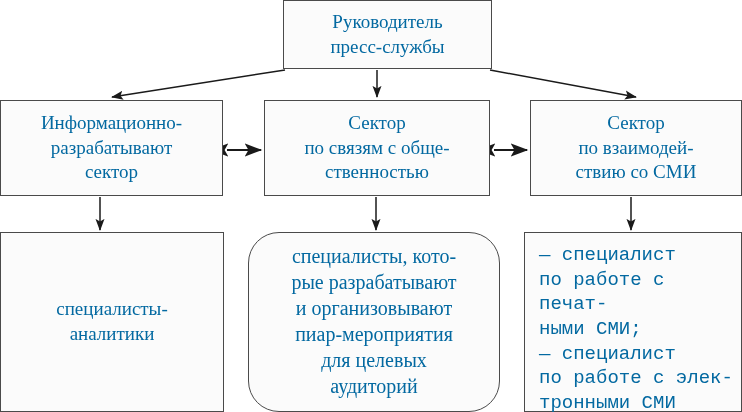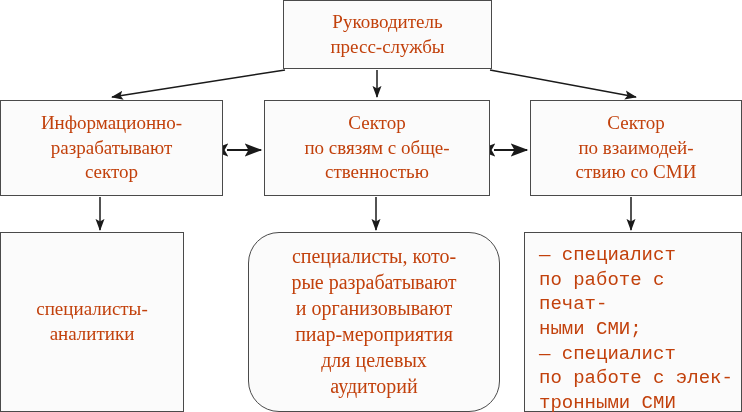--- a/index.html
+++ b/index.html
@@ -25,21 +25,21 @@
   }
   .node-box {
     position: absolute;
     box-sizing: border-box;
     border: 1px solid #4a4a4a;
     background: #fbfbfb;
     display: flex;
     align-items: center;
     justify-content: center;
     text-align: center;
-    color: #c2410c;
+    color: #0369a1;
     line-height: 1.30;
   }
   .node-text {
     display: block;
     white-space: pre-line;
     padding: 0 6px;
   }
 
   
   #box-head {
@@ -70,21 +70,21 @@
     top: 100px;
     width: 212px;
     height: 96px;
     font-size: 19px;
   }
 
   
   #box-analysts {
     left: 0px;
     top: 232px;
-    width: 184px;
+    width: 224px;
     height: 180px;
     font-size: 19px;
   }
   #box-pr-staff {
     left: 248px;
     top: 232px;
     width: 252px;
     height: 180px;
     font-size: 20px;
     align-items: flex-start;

